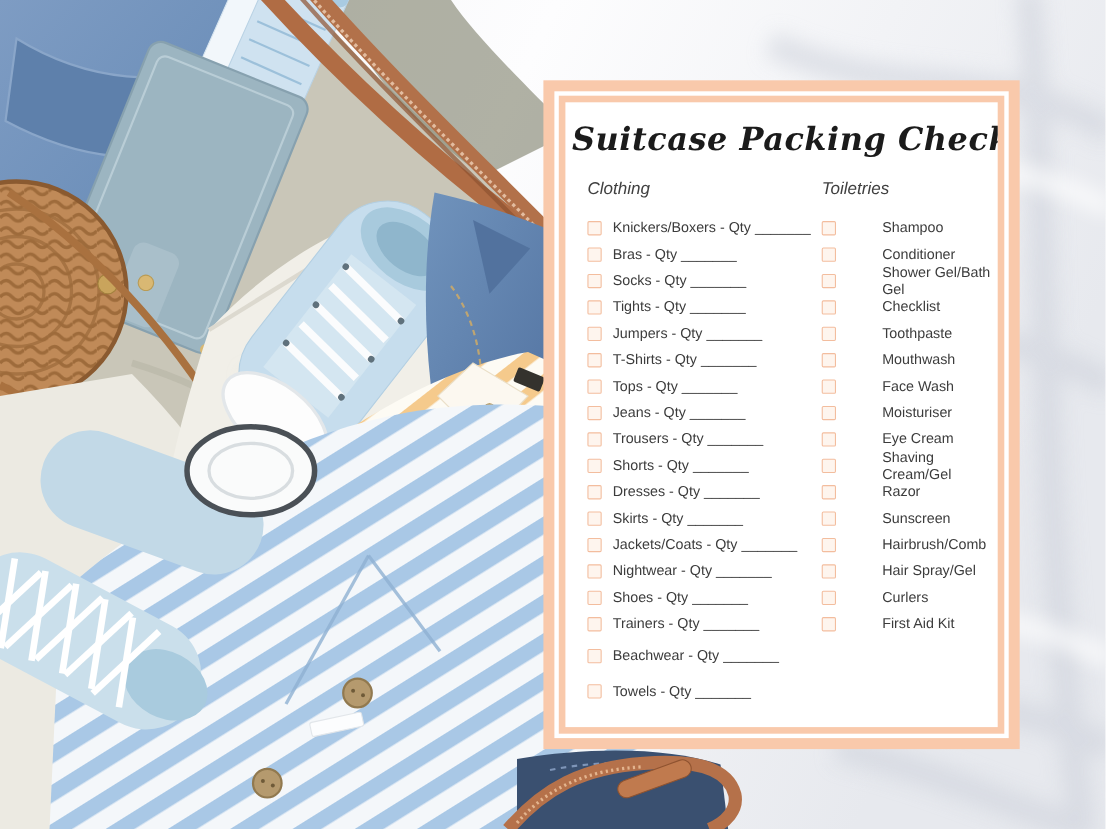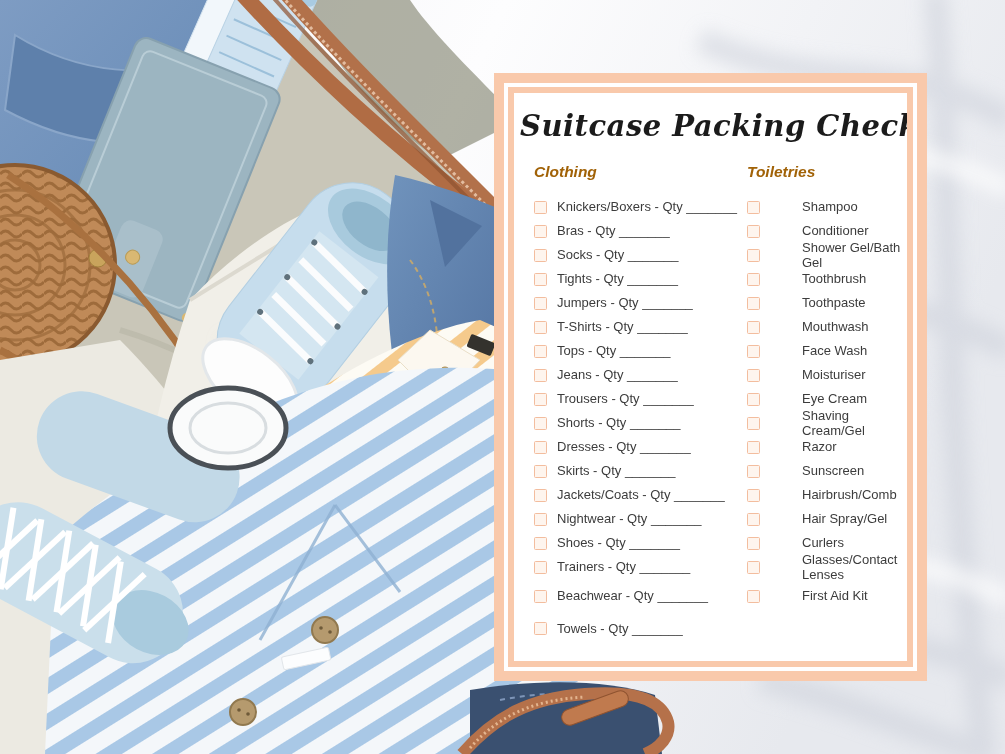--- a/index.html
+++ b/index.html
@@ -7,21 +7,21 @@
   .photo-svg{position:absolute;left:0;top:0;width:1005px;height:754px;display:block;}
 
   
   .card{position:absolute;left:494px;top:73px;width:433px;height:608px;background:#f9c9ab;padding:10px;box-sizing:border-box;}
   .card-gap{background:#ffffff;width:100%;height:100%;padding:4px;box-sizing:border-box;}
   .card-inner{background:#ffffff;border:6px solid #f9c9ab;width:100%;height:100%;box-sizing:border-box;padding-top:8px;overflow:hidden;}
   .card-title{margin:8px 6px 0;text-align:center;font-family:"DejaVu Serif",serif;font-style:italic;font-weight:bold;font-size:29px;letter-spacing:.5px;color:#1b1b1b;white-space:nowrap;}
   .cols{display:flex;padding:0 20px;}
   .col-left{width:213px;flex:none;}
   .col-right{width:160px;flex:none;}
-  .section-heading{font-family:"Liberation Sans",sans-serif;font-style:italic;font-weight:bold;font-size:15.5px;color:#a16207;margin:20px 0 14px;}
+  .section-heading{font-family:"Liberation Sans",sans-serif;font-style:italic;font-weight:normal;font-size:15.5px;color:#404040;margin:20px 0 14px;}
   ul.checklist{list-style:none;margin:0;padding:0;}
   ul.checklist li{display:flex;align-items:center;height:24px;}
   ul.checklist li:nth-of-type(17){height:34px;}
   ul.checklist li:nth-of-type(18){height:31px;}
   .checkbox{width:11px;height:11px;border:1.5px solid #f3bd9e;background:#fef5ee;border-radius:1.5px;margin-right:10px;flex:none;cursor:pointer;}
   .item-label{font-size:13px;line-height:1.18;color:#3c3c3c;white-space:nowrap;}
   .col-right .item-label{white-space:normal;max-width:138px;margin-left:32px;}
 </style>
 </head>
 <body>
@@ -339,21 +339,21 @@
                   <span class="item-label">Conditioner</span>
                 </li>
 
                 <li>
                   <span class="checkbox"></span>
                   <span class="item-label">Shower Gel/Bath Gel</span>
                 </li>
 
                 <li>
                   <span class="checkbox"></span>
-                  <span class="item-label">Toothbrush</span>
+                  <span class="item-label">Checklist</span>
                 </li>
 
                 <li>
                   <span class="checkbox"></span>
                   <span class="item-label">Toothpaste</span>
                 </li>
 
                 <li>
                   <span class="checkbox"></span>
                   <span class="item-label">Mouthwash</span>
@@ -398,24 +398,20 @@
                   <span class="checkbox"></span>
                   <span class="item-label">Hair Spray/Gel</span>
                 </li>
 
                 <li>
                   <span class="checkbox"></span>
                   <span class="item-label">Curlers</span>
                 </li>
 
 
-                <li>
-                  <span class="checkbox"></span>
-                  <span class="item-label">Glasses/Contact Lenses</span>
-                </li>
 
                 <li>
                   <span class="checkbox"></span>
                   <span class="item-label">First Aid Kit</span>
                 </li>
               </ul>
           </section>
         </div>
       </div>
     </div>

